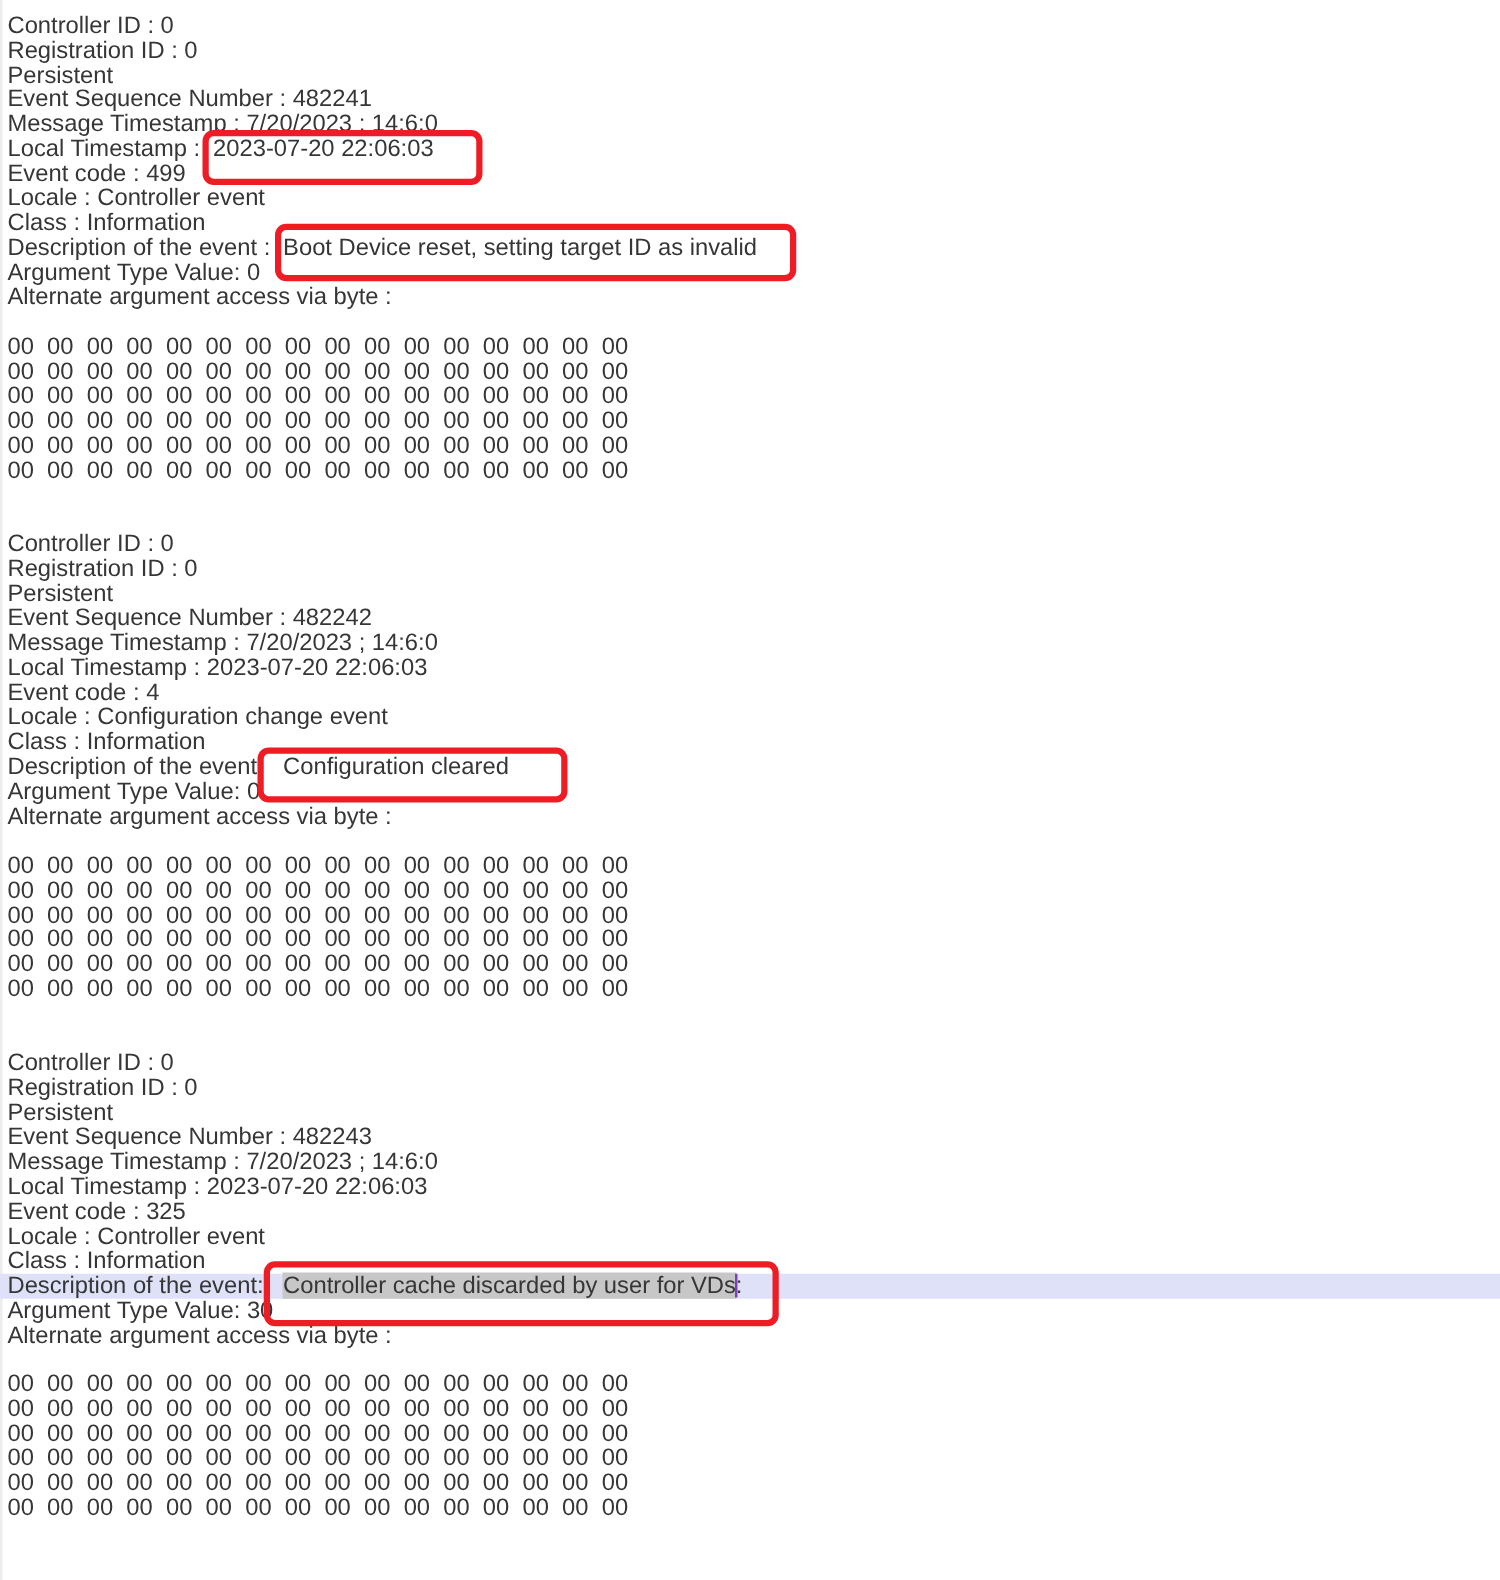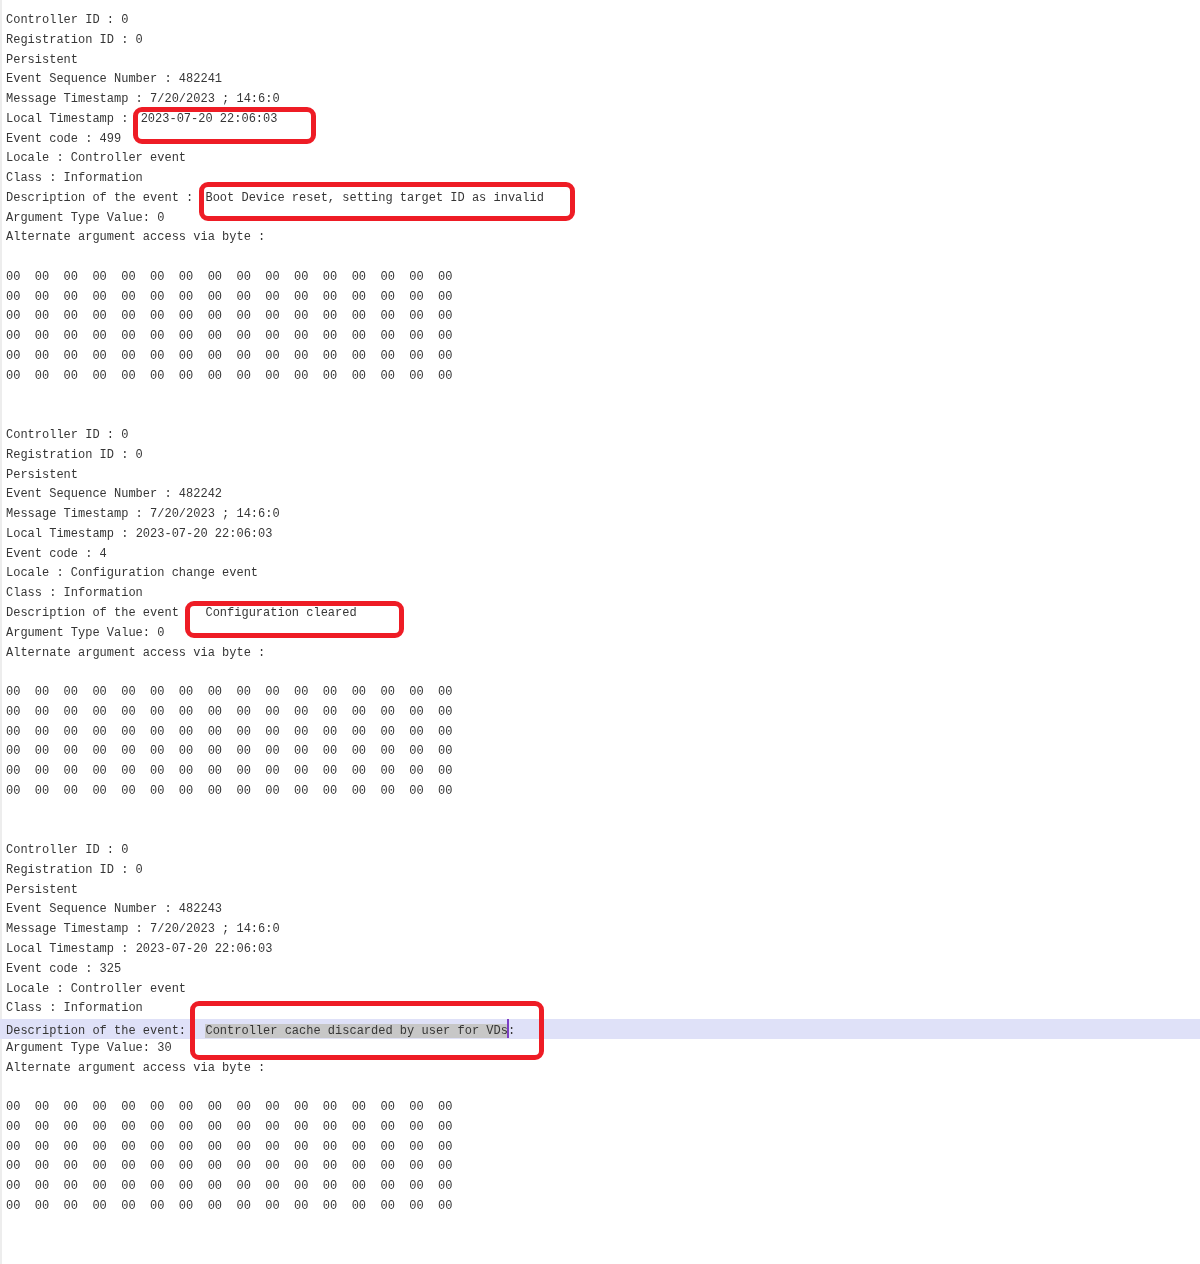--- a/index.html
+++ b/index.html
@@ -9,37 +9,37 @@
   *{box-sizing:border-box}
   html,body{margin:0;padding:0}
   body{
     width:1200px;height:1264px;background:var(--bg);
     overflow:hidden;position:relative;
   }
   .edge-strip{position:absolute;left:0;top:0;width:2px;height:100%;background:var(--edge)}
   .log{
     position:relative;
     padding-top:11px;
-    font-family:Liberation Mono, monospace;
-    font-size:12px;line-height:19.78px;color:var(--text);
+    font-family:Liberation Sans, sans-serif;
+    font-size:19px;line-height:19.78px;color:var(--text);
     white-space:pre;
   }
   .ln{height:19.78px;padding-left:6px}
   .ln.hl{background:var(--hl)}
   .sel{background:var(--sel)}
   .caret{
     display:inline-block;width:2px;height:19px;background:var(--caret);
     vertical-align:-4px;margin:0 -1px;
   }
   .redbox{
     border:5px solid var(--red);border-radius:9px;
     position:relative;z-index:1;
   }
   .box-a{padding:0 34px 13px 3px;margin:0 -34px -13px -3px}
   .box-b{padding:4px 26px 11px 1px;margin:-4px -26px -11px -1px}
   .box-c{padding:0 42px 13px 15px;margin:0 -42px -13px -15px}
-  .box-d{padding:18px 24px 17px 10px;margin:-9px -24px -17px -10px}
+  .box-d{padding:4px 24px 17px 10px;margin:-9px -24px -17px -10px}
 </style>
 </head>
 <body>
 
 <div class="edge-strip"></div>
 <div class="log" id="log"><div><div class="ln">Controller ID : 0</div><div class="ln">Registration ID : 0</div><div class="ln">Persistent</div><div class="ln">Event Sequence Number : 482241</div><div class="ln">Message Timestamp : 7/20/2023 ; 14:6:0</div><div class="ln"><span>Local Timestamp : </span><span class="redbox box-a"><span>2023-07-20 22:06:03</span></span></div><div class="ln">Event code : 499</div><div class="ln">Locale : Controller event</div><div class="ln">Class : Information</div><div class="ln"><span>Description of the event</span><span> : </span><span class="redbox box-b"><span>Boot Device reset, setting target ID as invalid</span></span></div><div class="ln">Argument Type Value: 0</div><div class="ln">Alternate argument access via byte :</div><div class="ln"></div><div class="ln">00  00  00  00  00  00  00  00  00  00  00  00  00  00  00  00</div><div class="ln">00  00  00  00  00  00  00  00  00  00  00  00  00  00  00  00</div><div class="ln">00  00  00  00  00  00  00  00  00  00  00  00  00  00  00  00</div><div class="ln">00  00  00  00  00  00  00  00  00  00  00  00  00  00  00  00</div><div class="ln">00  00  00  00  00  00  00  00  00  00  00  00  00  00  00  00</div><div class="ln">00  00  00  00  00  00  00  00  00  00  00  00  00  00  00  00</div><div class="ln"></div><div class="ln"></div></div><div><div class="ln">Controller ID : 0</div><div class="ln">Registration ID : 0</div><div class="ln">Persistent</div><div class="ln">Event Sequence Number : 482242</div><div class="ln">Message Timestamp : 7/20/2023 ; 14:6:0</div><div class="ln"><span>Local Timestamp : </span><span>2023-07-20 22:06:03</span></div><div class="ln">Event code : 4</div><div class="ln">Locale : Configuration change event</div><div class="ln">Class : Information</div><div class="ln"><span>Description of the event</span><span>   </span><span class="redbox box-c"><span>Configuration cleared</span></span></div><div class="ln">Argument Type Value: 0</div><div class="ln">Alternate argument access via byte :</div><div class="ln"></div><div class="ln">00  00  00  00  00  00  00  00  00  00  00  00  00  00  00  00</div><div class="ln">00  00  00  00  00  00  00  00  00  00  00  00  00  00  00  00</div><div class="ln">00  00  00  00  00  00  00  00  00  00  00  00  00  00  00  00</div><div class="ln">00  00  00  00  00  00  00  00  00  00  00  00  00  00  00  00</div><div class="ln">00  00  00  00  00  00  00  00  00  00  00  00  00  00  00  00</div><div class="ln">00  00  00  00  00  00  00  00  00  00  00  00  00  00  00  00</div><div class="ln"></div><div class="ln"></div></div><div><div class="ln">Controller ID : 0</div><div class="ln">Registration ID : 0</div><div class="ln">Persistent</div><div class="ln">Event Sequence Number : 482243</div><div class="ln">Message Timestamp : 7/20/2023 ; 14:6:0</div><div class="ln"><span>Local Timestamp : </span><span>2023-07-20 22:06:03</span></div><div class="ln">Event code : 325</div><div class="ln">Locale : Controller event</div><div class="ln">Class : Information</div><div class="ln hl"><span>Description of the event</span><span>:  </span><span class="redbox box-d"><span class="sel">Controller cache discarded by user for VDs</span><span class="caret"></span><span>:</span></span></div><div class="ln">Argument Type Value: 30</div><div class="ln">Alternate argument access via byte :</div><div class="ln"></div><div class="ln">00  00  00  00  00  00  00  00  00  00  00  00  00  00  00  00</div><div class="ln">00  00  00  00  00  00  00  00  00  00  00  00  00  00  00  00</div><div class="ln">00  00  00  00  00  00  00  00  00  00  00  00  00  00  00  00</div><div class="ln">00  00  00  00  00  00  00  00  00  00  00  00  00  00  00  00</div><div class="ln">00  00  00  00  00  00  00  00  00  00  00  00  00  00  00  00</div><div class="ln">00  00  00  00  00  00  00  00  00  00  00  00  00  00  00  00</div><div class="ln"></div><div class="ln"></div></div></div>
 
 </body></html>

